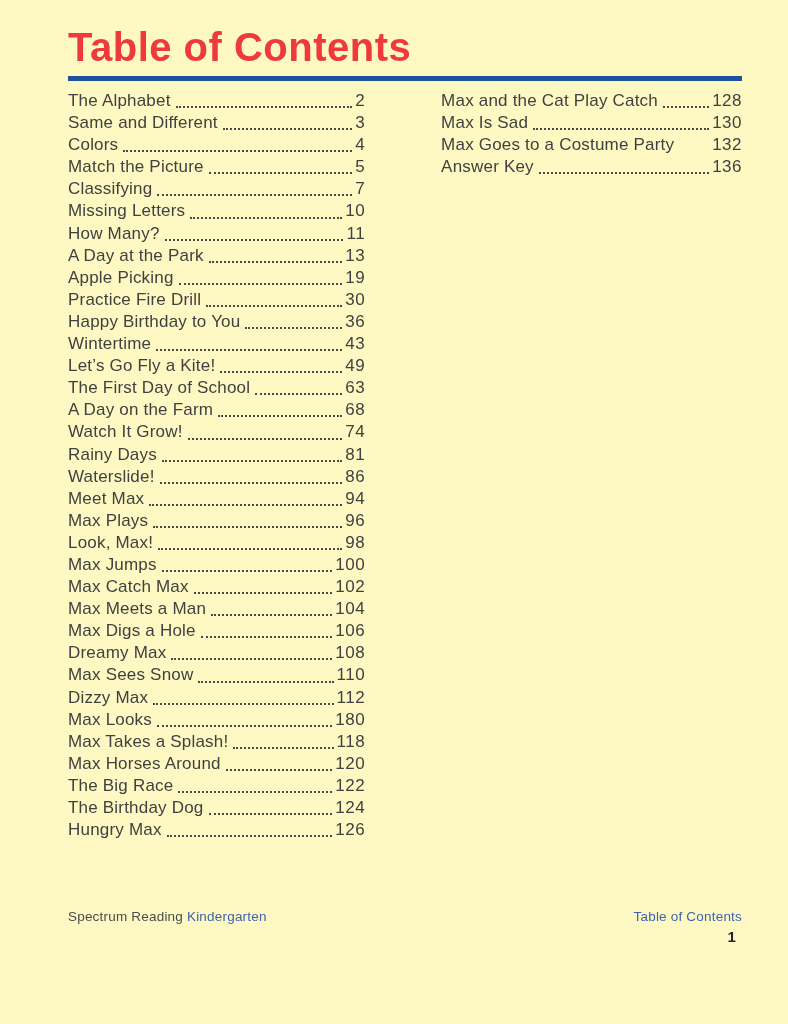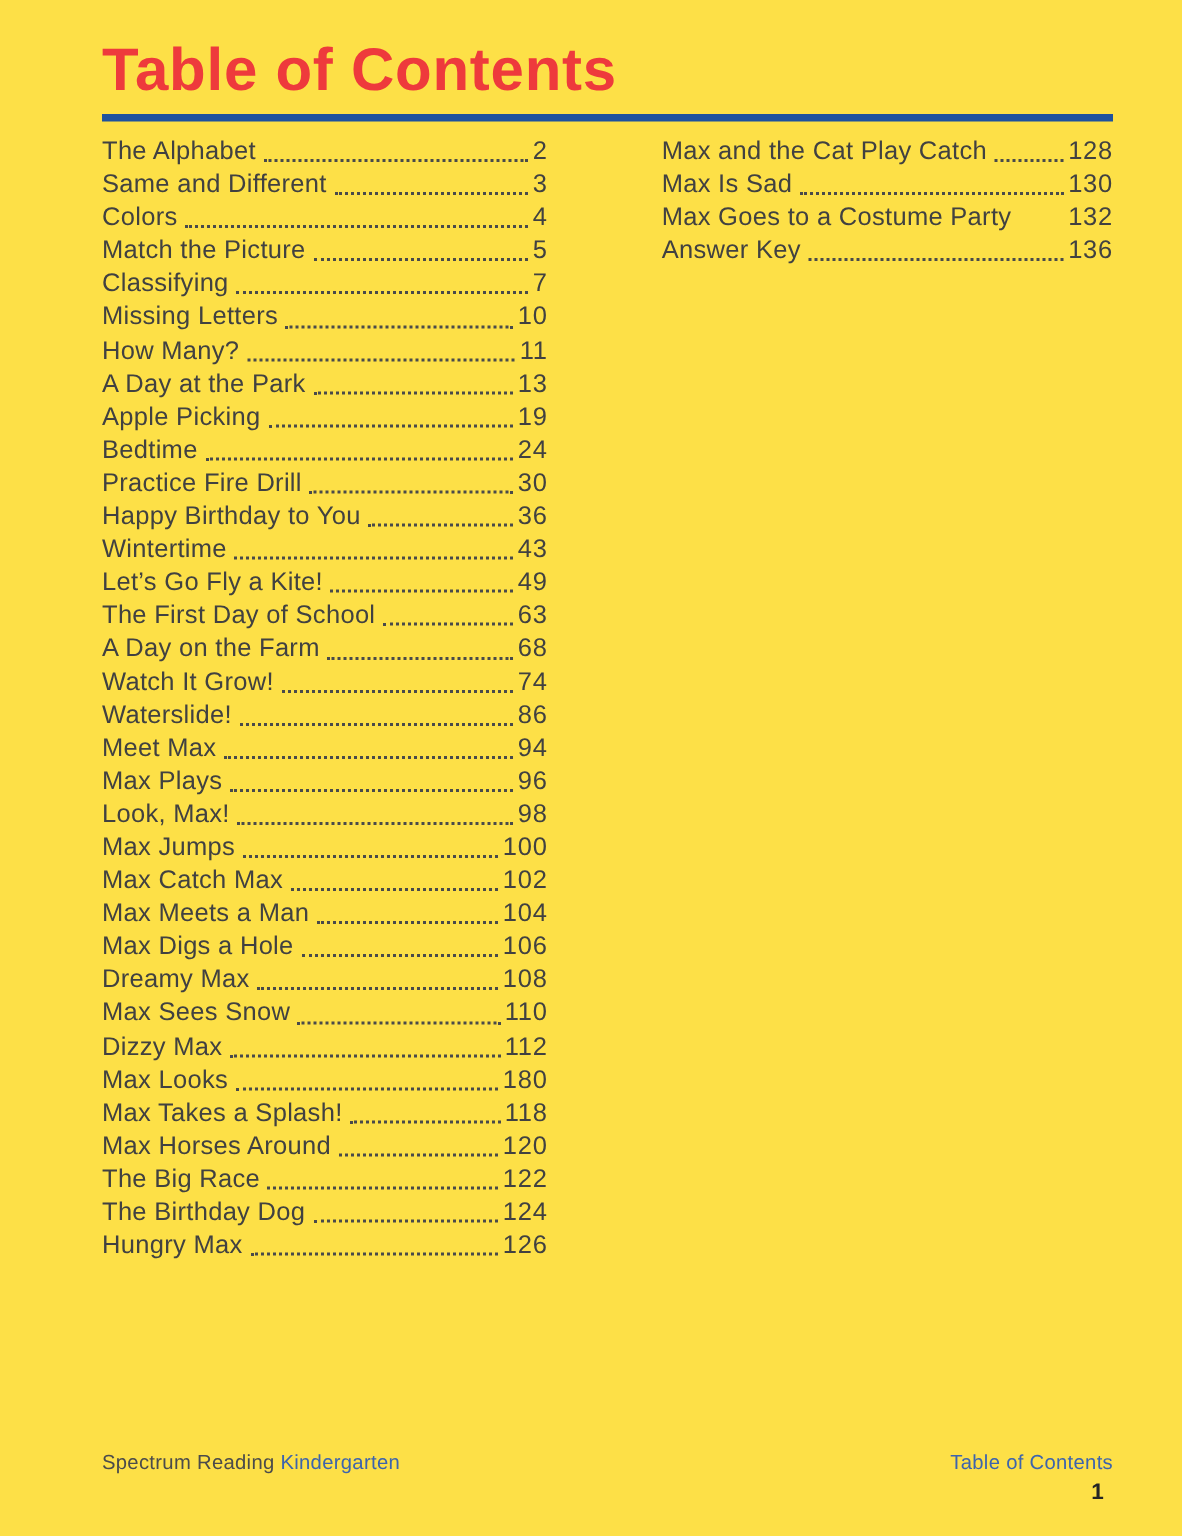--- a/index.html
+++ b/index.html
@@ -8,21 +8,21 @@
     --body-text: #414141;
     --footer-blue: #3d64ad;
     --footer-gray: #4b4b4b;
     --pagenum: #252525;
   }
   html, body { margin: 0; padding: 0; background: #ffffff; }
   .page {
     position: relative;
     width: 788px;
     height: 1024px;
-    background: #fde047;
+    background: #fef9c3;
     font-family: "Liberation Sans", sans-serif;
     overflow: hidden;
   }
   .content {
     position: absolute;
     left: 68px;
     right: 46px;
     top: 27px;
   }
   .title {
@@ -61,21 +61,21 @@
     margin: 0 3px 4px 5px;
     border-bottom: 2.6px dotted #4a4a4a;
     min-width: 6px;
   }
   .row .dots.no-dots { border-bottom: none; }
   .row .p { flex: 0 0 auto; letter-spacing: 0.5px; }
   .footer {
     position: absolute;
     left: 68px;
     right: 46px;
-    top: 967px;
+    top: 909px;
     display: flex;
     justify-content: space-between;
     align-items: flex-start;
     font-size: 13.5px;
     letter-spacing: 0.2px;
   }
   .footer-left { color: var(--footer-gray); }
   .footer-left .grade { color: var(--footer-blue); }
   .footer-right { text-align: right; }
   .footer-section { color: var(--footer-blue); }
@@ -144,25 +144,20 @@
     <span class="dots"></span>
     <span class="p">13</span>
   </div>
 
   <div class="row">
     <span class="t">Apple Picking</span>
     <span class="dots"></span>
     <span class="p">19</span>
   </div>
 
-  <div class="row">
-    <span class="t">Bedtime</span>
-    <span class="dots"></span>
-    <span class="p">24</span>
-  </div>
 
   <div class="row">
     <span class="t">Practice Fire Drill</span>
     <span class="dots"></span>
     <span class="p">30</span>
   </div>
 
   <div class="row">
     <span class="t">Happy Birthday to You</span>
     <span class="dots"></span>
@@ -193,20 +188,25 @@
     <span class="dots"></span>
     <span class="p">68</span>
   </div>
 
   <div class="row">
     <span class="t">Watch It Grow!</span>
     <span class="dots"></span>
     <span class="p">74</span>
   </div>
 
+  <div class="row">
+    <span class="t">Rainy Days</span>
+    <span class="dots"></span>
+    <span class="p">81</span>
+  </div>
 
   <div class="row">
     <span class="t">Waterslide!</span>
     <span class="dots"></span>
     <span class="p">86</span>
   </div>
 
   <div class="row">
     <span class="t">Meet Max</span>
     <span class="dots"></span>

